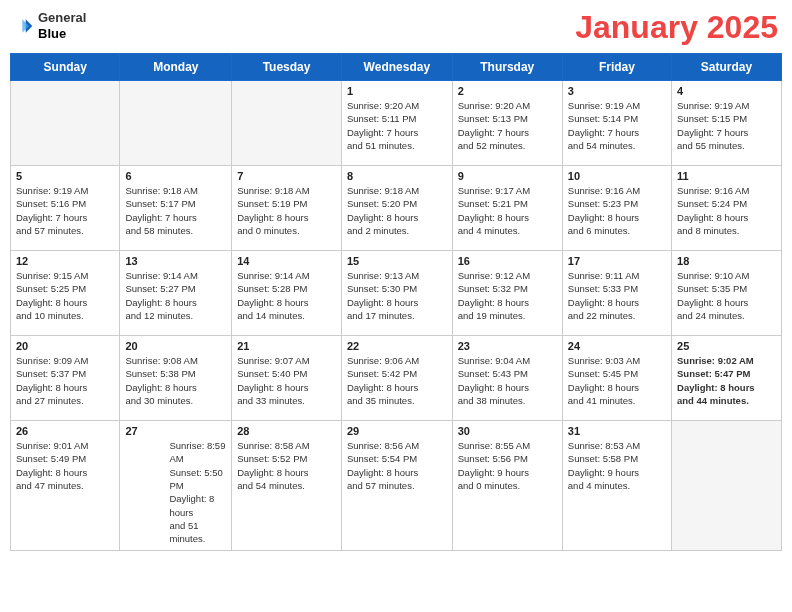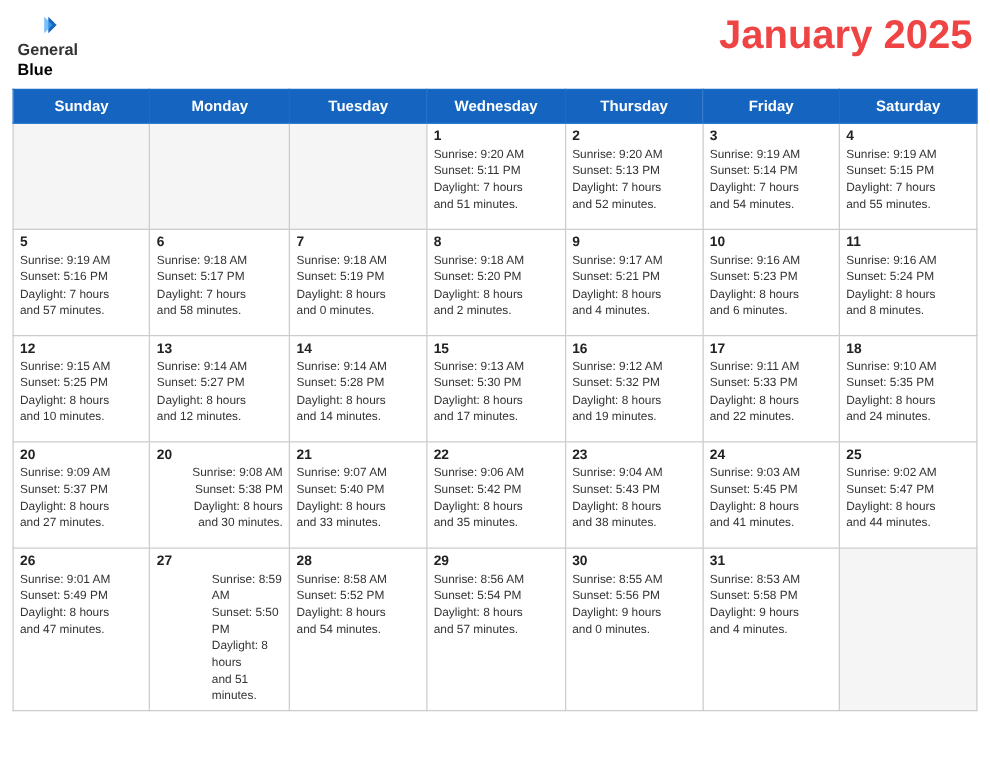--- a/index.html
+++ b/index.html
@@ -14,21 +14,20 @@
       display: flex;
       justify-content: space-between;
       align-items: flex-start;
       margin-bottom: 8px;
       padding: 0 4px;
     }
     .logo {
       display: flex;
       align-items: center;
       gap: 2px;
-      flex-direction: column;
     }
     .logo-text {
       display: flex;
       flex-direction: column;
       font-size: 13px;
       font-weight: bold;
       line-height: 1.2;
     }
     .logo-text span:first-child { color: #333; }
     .logo-text span:last-child { color: #000000; }
@@ -263,21 +262,21 @@
       <tr class="week-row">
         <td>
           <div class="day-number">20</div>
           <div class="day-info" style="white-space: pre-line;">Sunrise: 9:09 AM
 Sunset: 5:37 PM
 Daylight: 8 hours
 and 27 minutes.</div>
         </td>
         <td>
           <div class="day-number">20</div>
-          <div class="day-info" style="white-space: pre-line; text-align: right;">Sunrise: 9:08 AM
+          <div class="day-info" style="white-space: pre-line;">Sunrise: 9:08 AM
 Sunset: 5:38 PM
 Daylight: 8 hours
 and 30 minutes.</div>
         </td>
         <td>
           <div class="day-number">21</div>
           <div class="day-info" style="white-space: pre-line;">Sunrise: 9:07 AM
 Sunset: 5:40 PM
 Daylight: 8 hours
 and 33 minutes.</div>
@@ -298,21 +297,21 @@
         </td>
         <td>
           <div class="day-number">24</div>
           <div class="day-info" style="white-space: pre-line;">Sunrise: 9:03 AM
 Sunset: 5:45 PM
 Daylight: 8 hours
 and 41 minutes.</div>
         </td>
         <td>
           <div class="day-number">25</div>
-          <div class="day-info" style="white-space: pre-line;">Sunrise: 9:02 AM
+          <div class="day-info" style="white-space: pre-line; font-weight: bold;">Sunrise: 9:02 AM
 Sunset: 5:47 PM
 Daylight: 8 hours
 and 44 minutes.</div>
         </td>
       </tr>
       <tr class="week-row">
         <td>
           <div class="day-number">26</div>
           <div class="day-info" style="white-space: pre-line;">Sunrise: 9:01 AM
 Sunset: 5:49 PM

